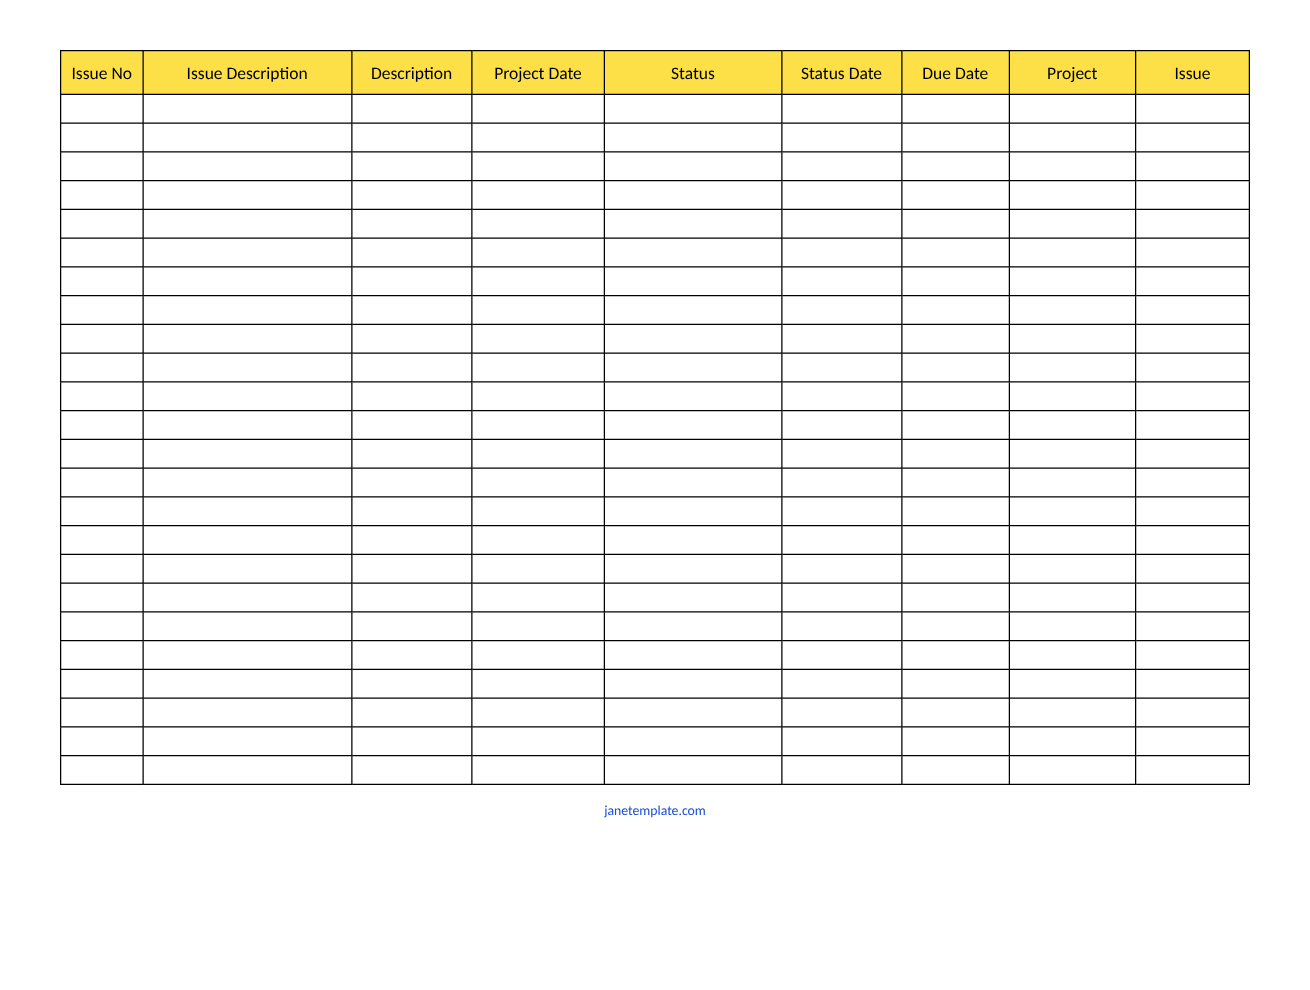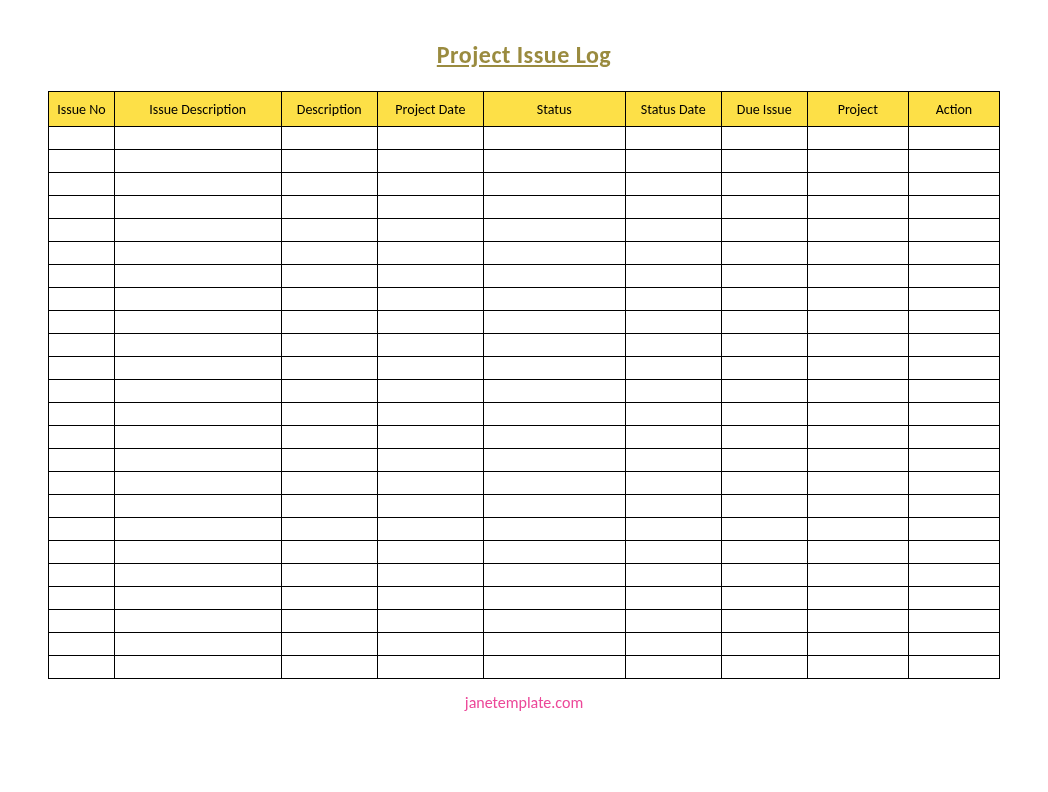--- a/index.html
+++ b/index.html
@@ -39,40 +39,39 @@
     height: 18px;
     margin-left: 34px;
   }
   td {
     border: 1px solid #000;
     height: 22px;
     padding: 0;
   }
   .footer {
     text-align: center;
-    font-size: 16px;
-    color: #ec4899;
+    font-size: 11px;
+    color: #1d4ed8;
     margin-top: 14px;
   }
   
   col.c-issueno   { width: 65px; }
   col.c-desc      { width: 165px; }
   col.c-resp      { width: 95px; }
   col.c-repdate   { width: 105px; }
   col.c-action    { width: 140px; }
   col.c-actdate   { width: 95px; }
   col.c-duedate   { width: 85px; }
   col.c-priority  { width: 100px; }
   col.c-status    { width: 90px; }
 </style>
 </head>
 <body>
 
 <div class="page">
-  <div class="title">Project Issue Log</div>
 
   <table>
     <colgroup>
       <col class="c-issueno">
         <col class="c-desc">
         <col class="c-resp">
         <col class="c-repdate">
       <col class="c-action">
         <col class="c-actdate">
         <col class="c-duedate">
@@ -80,23 +79,23 @@
         <col class="c-status">
     </colgroup>
     <thead>
       <tr>
         <th>Issue No</th>
         <th>Issue Description</th>
         <th>Description</th>
         <th>Project Date</th>
         <th>Status</th>
         <th>Status Date</th>
-        <th>Due Issue</th>
+        <th>Due Date</th>
         <th>Project</th>
-        <th>Action</th>
+        <th>Issue</th>
       </tr>
     </thead>
     <tbody id="issue-rows">
         <tr>
           <td></td>
           <td></td>
           <td></td>
           <td></td>
           <td></td>
           <td></td>

